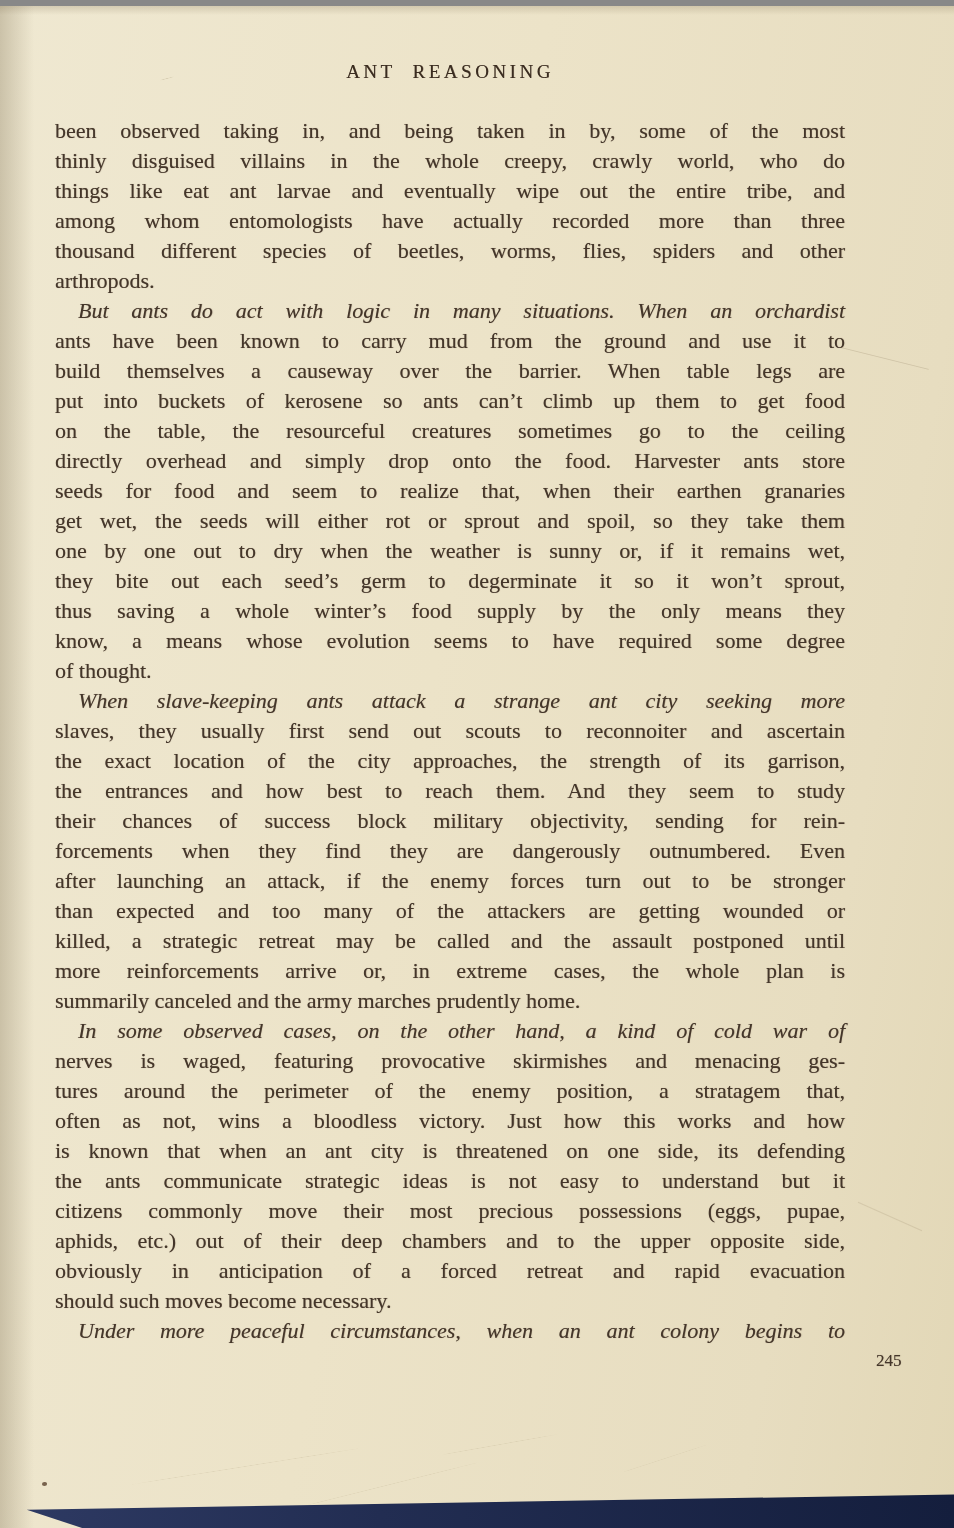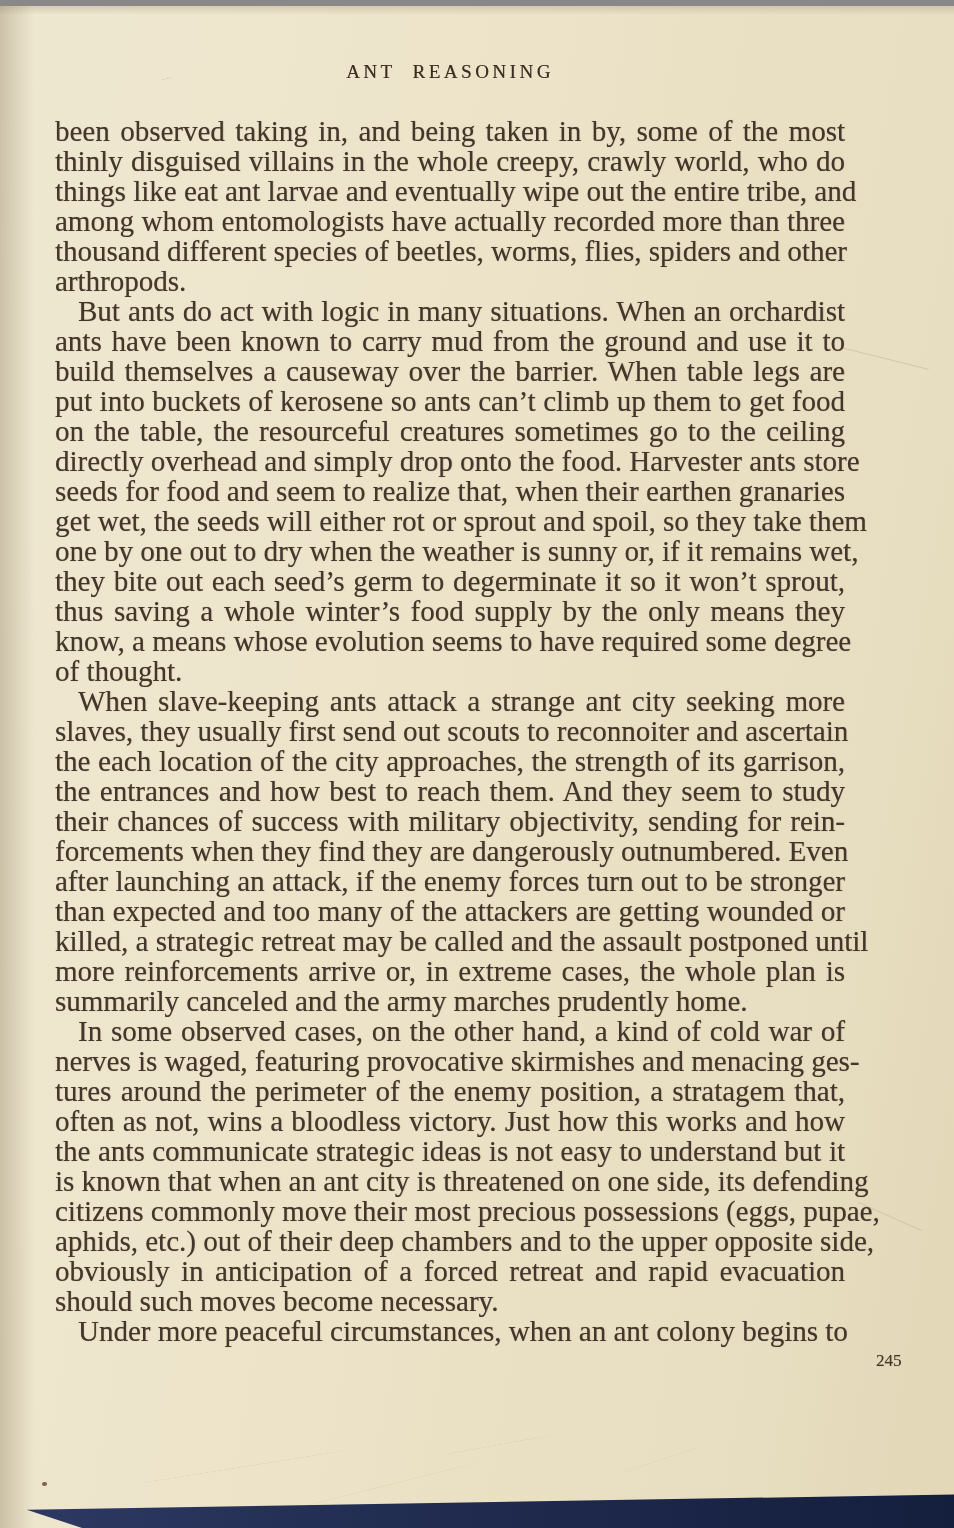--- a/index.html
+++ b/index.html
@@ -27,27 +27,27 @@
   }
   .text-block {
     position: absolute;
     left: 55px; top: 110px; width: 790px;
     color: var(--ink);
     text-shadow: 0.3px 0.3px 0.7px rgba(70,50,35,0.5);
   }
   .line {
     height: 30px;
     line-height: 30px;
-    font-size: 29px;
+    font-size: 22px;
     text-align: justify;
     text-align-last: justify;
     white-space: nowrap;
   }
   .line.para-end { text-align-last: left; }
-  .line.indent { text-indent: 23px; }
+  .line.indent { text-indent: 23px; font-style: italic; }
   .page-number {
     position: absolute;
     left: 876px; top: 1340px; height: 30px; line-height: 30px;
     font-size: 17px;
     color: var(--ink);
     text-shadow: 0.3px 0.3px 0.7px rgba(70,50,35,0.5);
   }
   .cover-strip {
     position: absolute;
     left: 0; right: 0; bottom: 0; height: 42px;
@@ -94,35 +94,35 @@
       <div class="line">directly overhead and simply drop onto the food.  Harvester ants store</div>
       <div class="line">seeds for food and seem to realize that, when their earthen granaries</div>
       <div class="line">get wet, the seeds will either rot or sprout and spoil, so they take them</div>
       <div class="line">one by one out to dry when the weather is sunny or, if it remains wet,</div>
       <div class="line">they bite out each seed’s germ to degerminate it so it won’t sprout,</div>
       <div class="line">thus saving a whole winter’s food supply by the only means they</div>
       <div class="line">know, a means whose evolution seems to have required some degree</div>
       <div class="line para-end">of thought.</div>
       <div class="line indent">When slave-keeping ants attack a strange ant city seeking more</div>
       <div class="line">slaves, they usually first send out scouts to reconnoiter and ascertain</div>
-      <div class="line">the each location of the city approaches, the strength of its garrison,</div>
+      <div class="line">the exact location of the city approaches, the strength of its garrison,</div>
       <div class="line">the entrances and how best to reach them.  And they seem to study</div>
-      <div class="line">their chances of success with military objectivity, sending for rein-</div>
+      <div class="line">their chances of success block military objectivity, sending for rein-</div>
       <div class="line">forcements when they find they are dangerously outnumbered.  Even</div>
       <div class="line">after launching an attack, if the enemy forces turn out to be stronger</div>
       <div class="line">than expected and too many of the attackers are getting wounded or</div>
       <div class="line">killed, a strategic retreat may be called and the assault postponed until</div>
       <div class="line">more reinforcements arrive or, in extreme cases, the whole plan is</div>
       <div class="line para-end">summarily canceled and the army marches prudently home.</div>
       <div class="line indent">In some observed cases, on the other hand, a kind of cold war of</div>
       <div class="line">nerves is waged, featuring provocative skirmishes and menacing ges-</div>
       <div class="line">tures around the perimeter of the enemy position, a stratagem that,</div>
       <div class="line">often as not, wins a bloodless victory.  Just how this works and how</div>
+      <div class="line">is known that when an ant city is threatened on one side, its defending</div>
       <div class="line">the ants communicate strategic ideas is not easy to understand but it</div>
-      <div class="line">is known that when an ant city is threatened on one side, its defending</div>
       <div class="line">citizens commonly move their most precious possessions (eggs, pupae,</div>
       <div class="line">aphids, etc.) out of their deep chambers and to the upper opposite side,</div>
       <div class="line">obviously in anticipation of a forced retreat and rapid evacuation</div>
       <div class="line para-end">should such moves become necessary.</div>
       <div class="line indent">Under more peaceful circumstances, when an ant colony begins to</div>
     </div>
 
   <div class="page-number">245</div>
 
   <div class="smudge" style="left:130px; top:1460px; width:230px; transform:rotate(-9deg);"></div>

